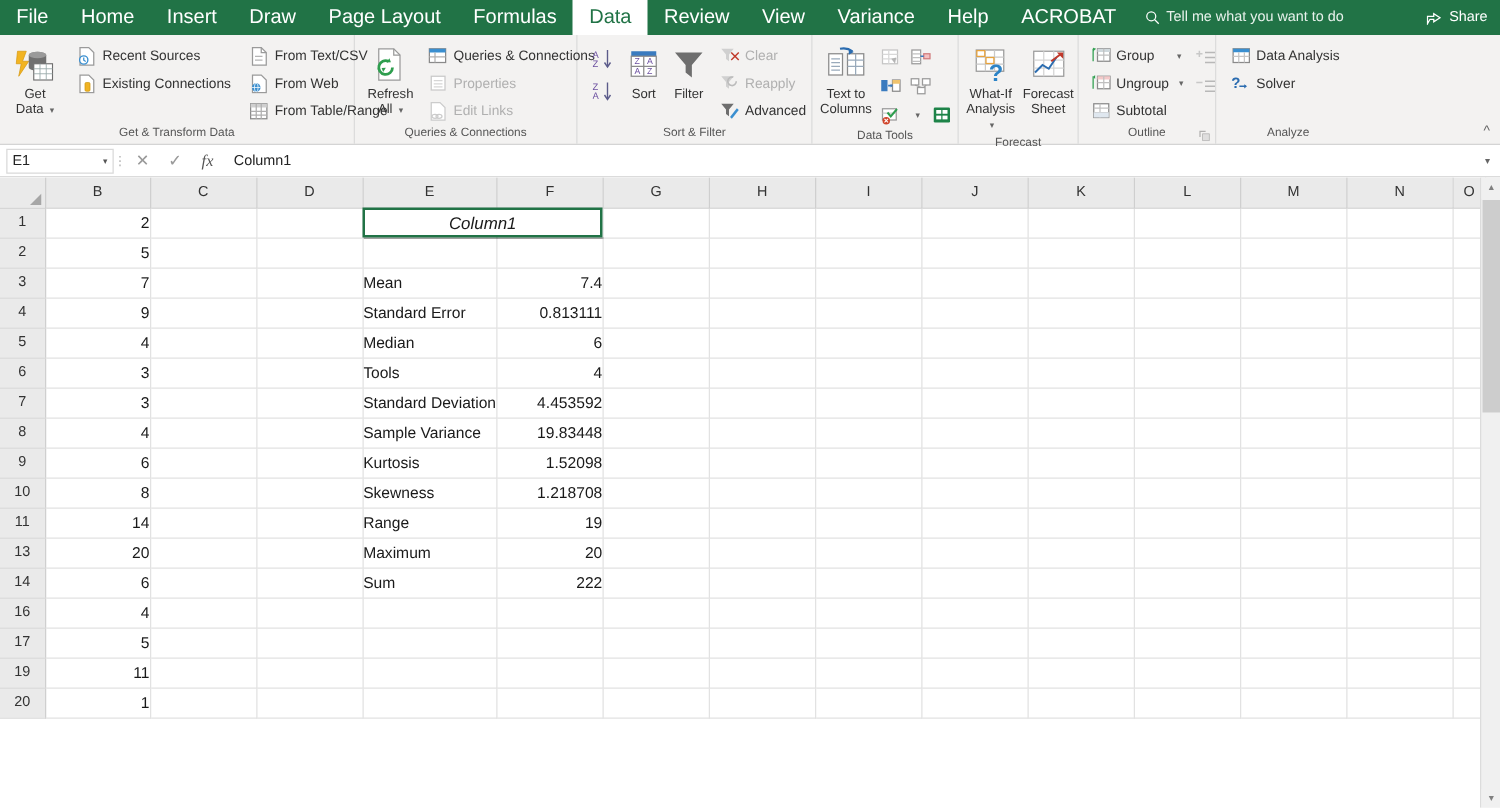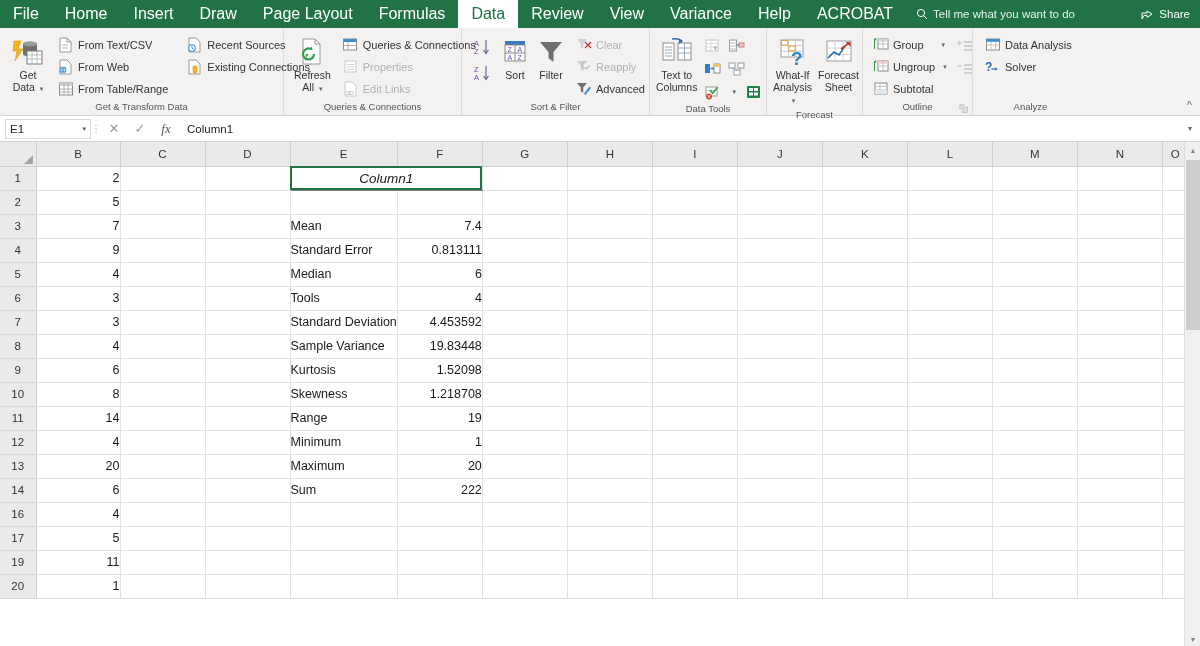--- a/index.html
+++ b/index.html
@@ -210,20 +210,42 @@
             <line x1="15" y1="18" x2="30" y2="18" stroke="#9aa" stroke-width=".7"></line>
             <line x1="15" y1="22" x2="30" y2="22" stroke="#9aa" stroke-width=".7"></line>
             <line x1="20" y1="14" x2="20" y2="27" stroke="#9aa" stroke-width=".7"></line>
             <line x1="25" y1="14" x2="25" y2="27" stroke="#9aa" stroke-width=".7"></line>
           </svg>
         </span>
         <span>Get</span>
         <span><span>Data</span> <span class="caret">▾</span></span>
       </div>
 
+      <div class="smallcol" style="margin-left:10px">
+        <div class="smbtn">
+          <span class="ic">
+            <svg width="15" height="16" viewBox="0 0 15 16">
+                <path d="M2 1 h7 l4 4 v10 h-11 z" fill="#fff" stroke="#9a9a9a" stroke-width="1"></path>
+                <circle cx="5" cy="11" r="3.3" fill="#fff" stroke="#3a8fd0" stroke-width="1.1"></circle>
+                <path d="M5 9 v2.2 l1.6 1" fill="none" stroke="#3a8fd0" stroke-width="1"></path>
+              </svg>
+          </span>
+          <span>Recent Sources</span>
+        </div>
+        <div class="smbtn">
+          <span class="ic">
+            <svg width="15" height="16" viewBox="0 0 15 16">
+                <path d="M2 1 h7 l4 4 v10 h-11 z" fill="#fff" stroke="#9a9a9a" stroke-width="1"></path>
+                <rect x="6" y="7" width="4" height="7" rx="1" fill="#f0b323" stroke="#cf9a14" stroke-width=".6"></rect>
+              </svg>
+          </span>
+          <span>Existing Connections</span>
+        </div>
+      </div>
+
       <div class="smallcol" style="margin-left:6px">
         <div class="smbtn">
           <span class="ic">
             <svg width="15" height="16" viewBox="0 0 15 16">
                 <path d="M2 1 h7 l4 4 v10 h-11 z" fill="#fff" stroke="#9a9a9a" stroke-width="1"></path>
                 <path d="M9 1 v4 h4" fill="none" stroke="#9a9a9a" stroke-width="1"></path>
                 <line x1="4" y1="8" x2="10" y2="8" stroke="#b5b5b5"></line>
                 <line x1="4" y1="11" x2="10" y2="11" stroke="#b5b5b5"></line>
               </svg>
           </span>
@@ -245,42 +267,20 @@
             <svg width="16" height="16" viewBox="0 0 16 16">
                 <rect x="1.5" y="2" width="13" height="12" fill="#fff" stroke="#8a8a8a" stroke-width="1"></rect>
                 <rect x="1.5" y="2" width="13" height="3" fill="#cfcfcf"></rect>
                 <line x1="1.5" y1="8" x2="14.5" y2="8" stroke="#b0b0b0"></line>
                 <line x1="1.5" y1="11" x2="14.5" y2="11" stroke="#b0b0b0"></line>
                 <line x1="6" y1="2" x2="6" y2="14" stroke="#b0b0b0"></line>
                 <line x1="10" y1="2" x2="10" y2="14" stroke="#b0b0b0"></line>
               </svg>
           </span>
           <span>From Table/Range</span>
-        </div>
-      </div>
-
-      <div class="smallcol" style="margin-left:10px">
-        <div class="smbtn">
-          <span class="ic">
-            <svg width="15" height="16" viewBox="0 0 15 16">
-                <path d="M2 1 h7 l4 4 v10 h-11 z" fill="#fff" stroke="#9a9a9a" stroke-width="1"></path>
-                <circle cx="5" cy="11" r="3.3" fill="#fff" stroke="#3a8fd0" stroke-width="1.1"></circle>
-                <path d="M5 9 v2.2 l1.6 1" fill="none" stroke="#3a8fd0" stroke-width="1"></path>
-              </svg>
-          </span>
-          <span>Recent Sources</span>
-        </div>
-        <div class="smbtn">
-          <span class="ic">
-            <svg width="15" height="16" viewBox="0 0 15 16">
-                <path d="M2 1 h7 l4 4 v10 h-11 z" fill="#fff" stroke="#9a9a9a" stroke-width="1"></path>
-                <rect x="6" y="7" width="4" height="7" rx="1" fill="#f0b323" stroke="#cf9a14" stroke-width=".6"></rect>
-              </svg>
-          </span>
-          <span>Existing Connections</span>
         </div>
       </div>
     </div>
     <div class="group-label">Get &amp; Transform Data</div>
   </div>
 
   <div class="group" style="width:178px">
     <div class="group-body">
       <div class="bigbtn w44" style="margin-left:4px">
         <span class="ic">
@@ -864,37 +864,20 @@
           <td class="cell" style="width: 85px;"></td>
           <td class="cell" style="width: 85px;"></td>
           <td class="cell" style="width: 85px;"></td>
           <td class="cell" style="width: 85px;"></td>
           <td class="cell" style="width: 85px;"></td>
           <td class="cell" style="width: 85px;"></td>
           <td class="cell" style="width: 85px;"></td>
           <td class="cell" style="width: 26px;"></td>
         </tr>
         <tr>
-          <td class="rowhead">12</td>
-          <td class="cell num" style="width: 84px;">4</td>
-          <td class="cell" style="width: 85px;"></td>
-          <td class="cell" style="width: 85px;"></td>
-          <td class="cell txt clip" style="width: 85px;">Minimum</td>
-          <td class="cell num" style="width: 85px;">1</td>
-          <td class="cell" style="width: 85px;"></td>
-          <td class="cell" style="width: 85px;"></td>
-          <td class="cell" style="width: 85px;"></td>
-          <td class="cell" style="width: 85px;"></td>
-          <td class="cell" style="width: 85px;"></td>
-          <td class="cell" style="width: 85px;"></td>
-          <td class="cell" style="width: 85px;"></td>
-          <td class="cell" style="width: 85px;"></td>
-          <td class="cell" style="width: 26px;"></td>
-        </tr>
-        <tr>
           <td class="rowhead">13</td>
           <td class="cell num" style="width: 84px;">20</td>
           <td class="cell" style="width: 85px;"></td>
           <td class="cell" style="width: 85px;"></td>
           <td class="cell txt clip" style="width: 85px;">Maximum</td>
           <td class="cell num" style="width: 85px;">20</td>
           <td class="cell" style="width: 85px;"></td>
           <td class="cell" style="width: 85px;"></td>
           <td class="cell" style="width: 85px;"></td>
           <td class="cell" style="width: 85px;"></td>

